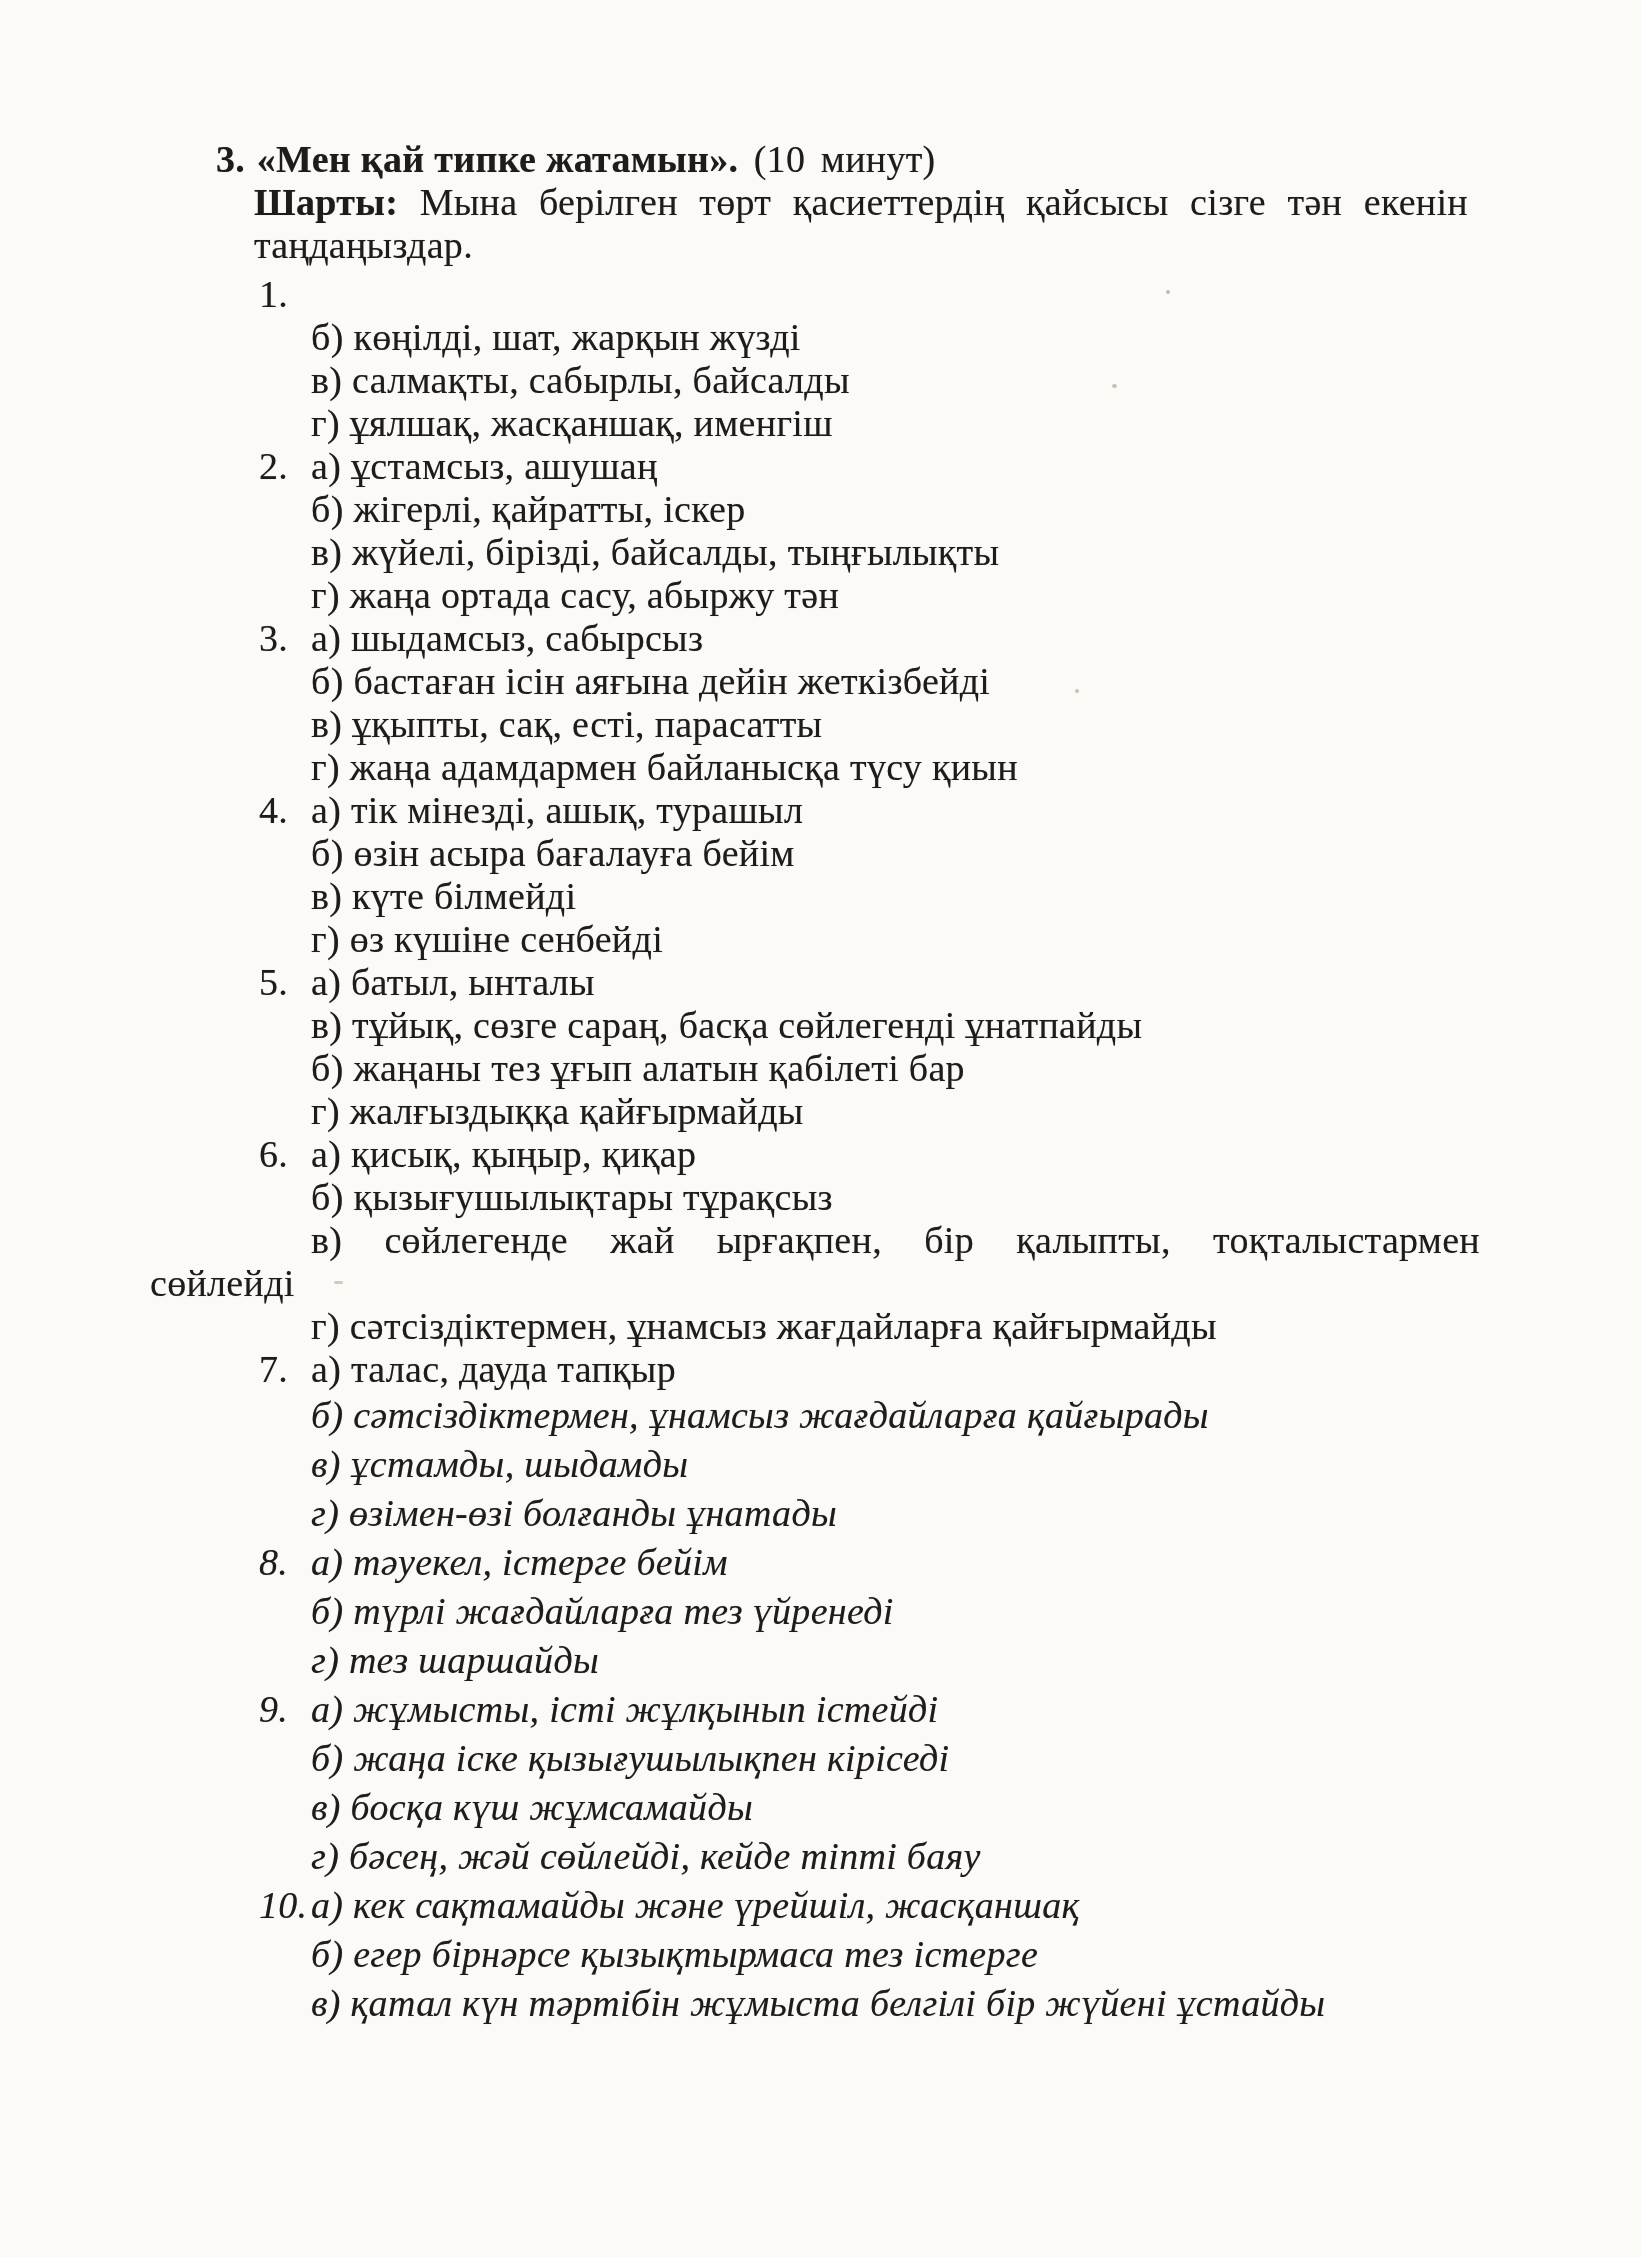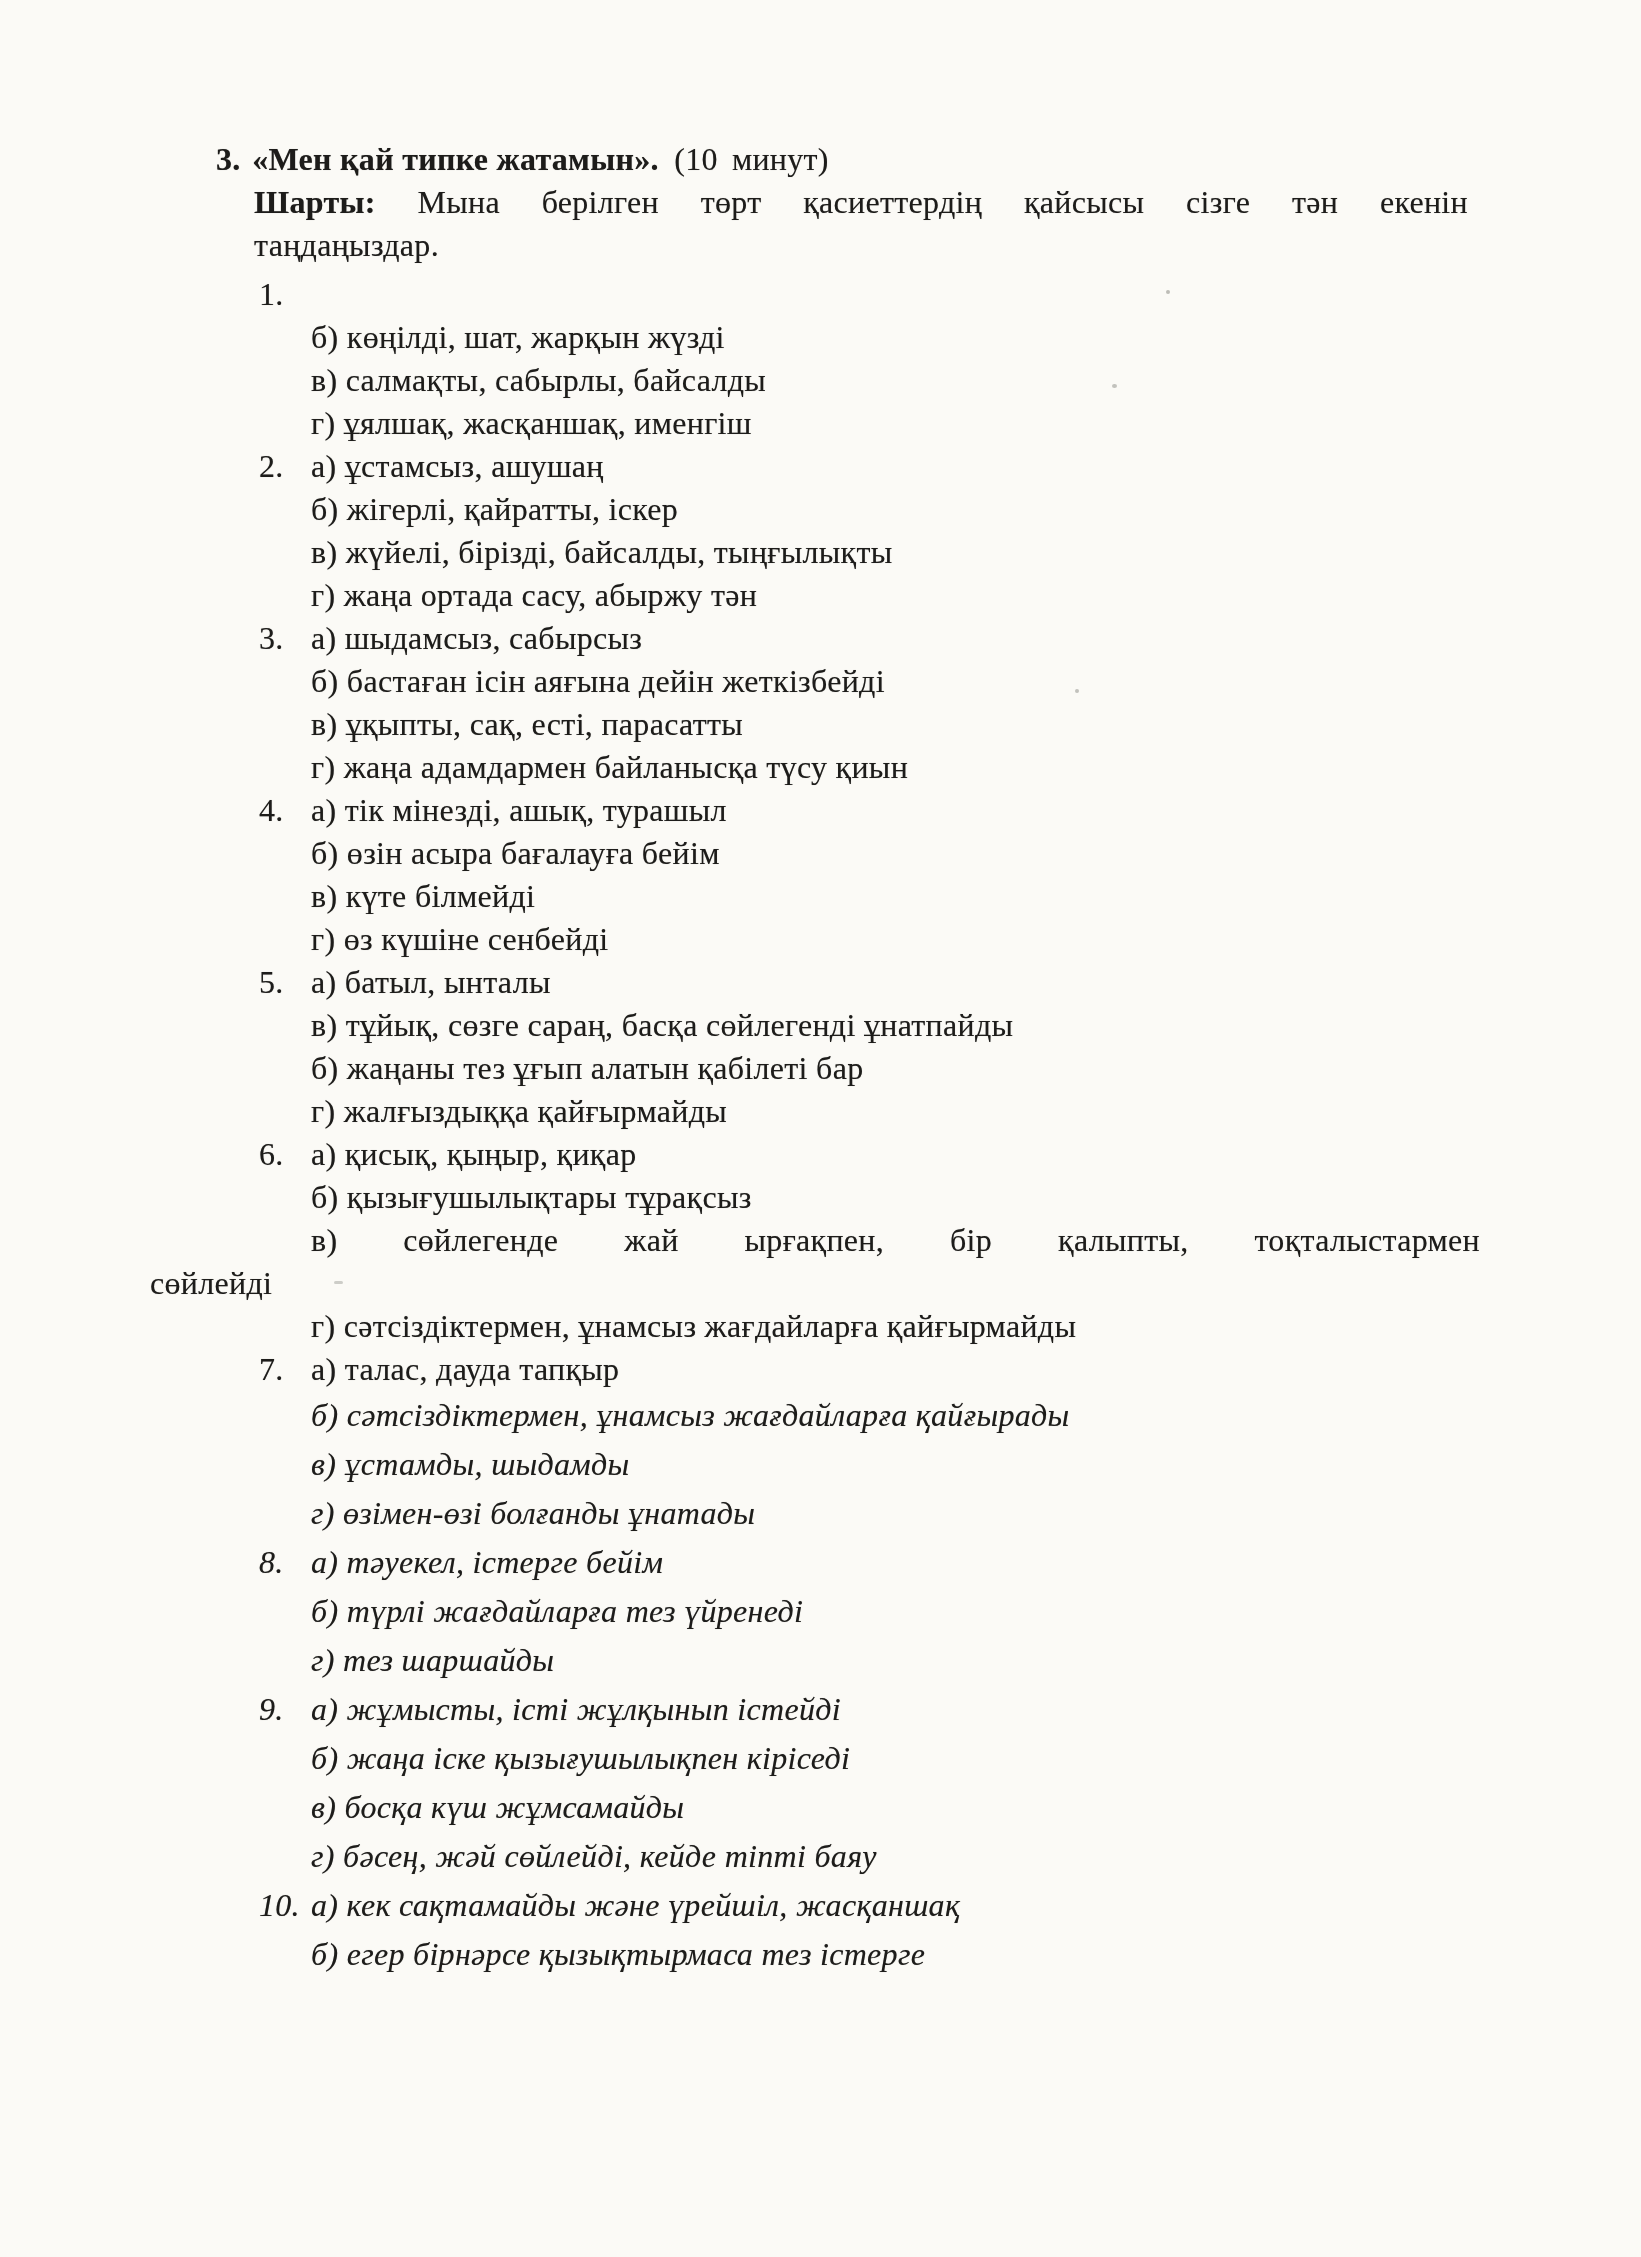--- a/index.html
+++ b/index.html
@@ -7,21 +7,21 @@
     width:1641px;height:2257px;
     background:#fbfaf6;
     font-family:"Liberation Serif","DejaVu Serif",serif;
     color:#1d1c1a;
     position:relative;
     overflow:hidden;
   }
   .page{
     position:absolute;left:0;top:0;width:1641px;height:2257px;
     padding-top:138px;box-sizing:border-box;
-    font-size:32px;
+    font-size:38px;
     letter-spacing:0.3px;
     text-shadow:0 0 0.7px rgba(25,24,22,.45);
   }
   .line{height:43px;line-height:43px;white-space:nowrap;}
   .tall{height:49px;line-height:49px;font-style:italic;}
   .b{font-weight:bold;}
   .heading{padding-left:216px;}
   .heading .title{margin-left:11.6px;}
   .heading .suffix{margin-left:15.4px;word-spacing:5.8px;}
   .cond1{
@@ -131,20 +131,21 @@
   </div>
   <div class="line tall opt-line"><span class="opt">б) жаңа іске қызығушылықпен кіріседі</span></div>
   <div class="line tall opt-line"><span class="opt">в) босқа күш жұмсамайды</span></div>
   <div class="line tall opt-line"><span class="opt">г) бәсең, жәй сөйлейді, кейде тіпті баяу</span></div>
 
   <div class="line tall opt-line">
     <span class="qnum">10.</span>
     <span class="opt">а) кек сақтамайды және үрейшіл, жасқаншақ</span>
   </div>
   <div class="line tall opt-line"><span class="opt">б) егер бірнәрсе қызықтырмаса тез істерге</span></div>
+  <div class="line tall opt-line"><span class="opt">в) қатал күн тәртібін жұмыста белгілі бір жүйені ұстайды</span></div>
 
 </div>
 
 <div class="speck s1"></div>
 <div class="speck s2"></div>
 <div class="speck s3"></div>
 <div class="speck s4"></div>
 
 
 </body></html>

